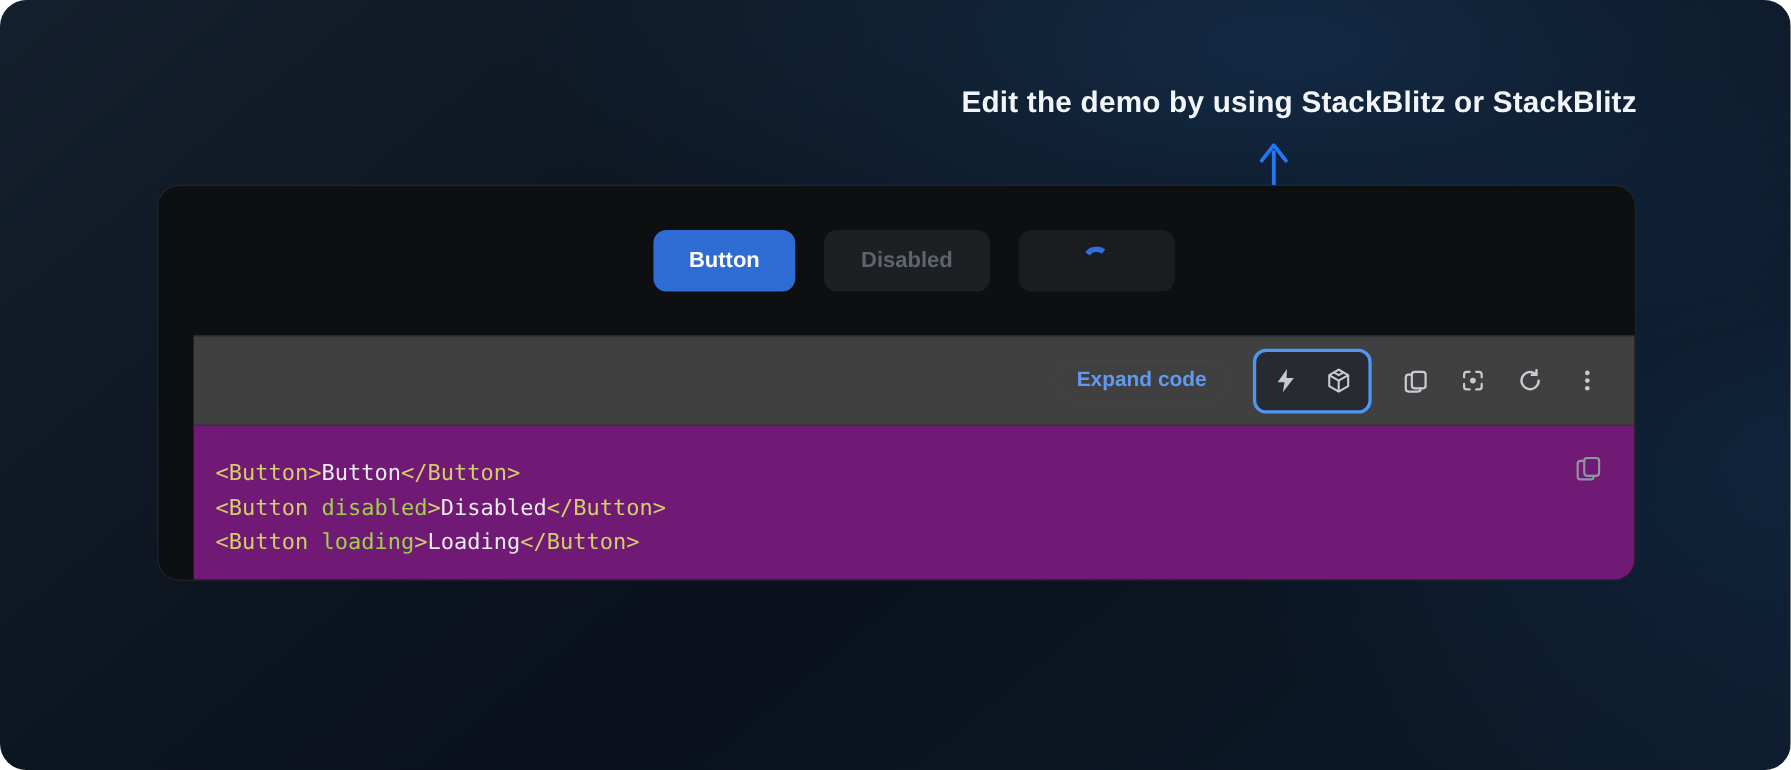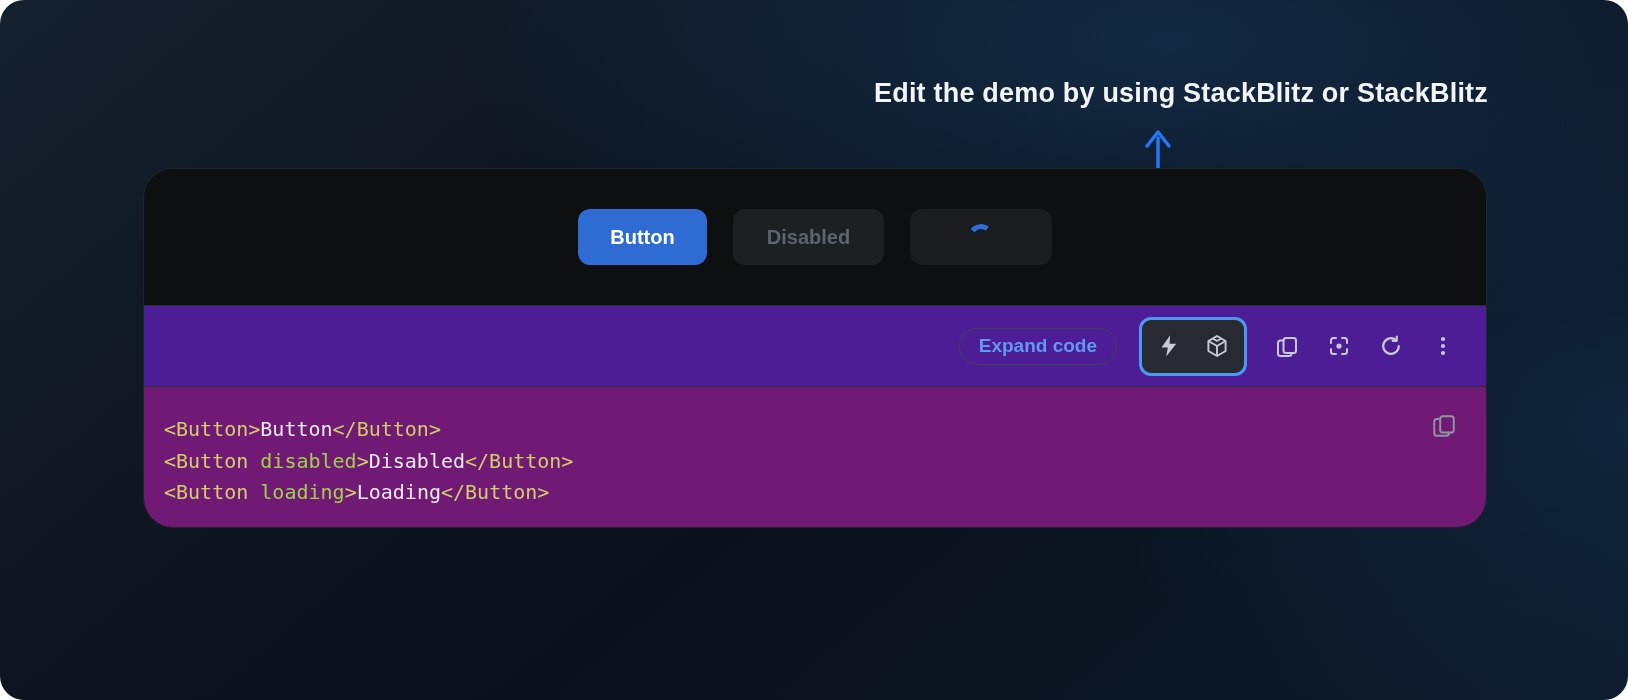--- a/index.html
+++ b/index.html
@@ -18,22 +18,23 @@
     position:absolute;top:78px;right:140px;
     font-size:27px;font-weight:700;color:#f2f5f8;letter-spacing:.2px;
     white-space:nowrap;
   }
   .arrow-svg{position:absolute;left:1100px;top:122px;width:170px;height:190px;}
 
   
   .card{
     position:absolute;left:143px;top:168px;width:1344px;height:360px;
     box-sizing:border-box;border:1px solid rgba(130,150,180,0.16);
-    border-radius:30px;overflow:hidden;display:flex;flex-direction:column;
+    border-radius:20px;overflow:hidden;display:flex;flex-direction:column;
     background:#0e0f11;
+    padding-left:32px;
   }
   .demo-area{
     height:136px;flex:0 0 136px;background:#0e0f11;
     display:flex;align-items:center;justify-content:center;gap:26px;
   }
   .btn{
     height:56px;border:none;border-radius:12px;cursor:pointer;
     display:flex;align-items:center;justify-content:center;
     font-family:"Liberation Sans", sans-serif;font-size:20px;font-weight:600;
   }
@@ -41,21 +42,21 @@
   .btn-disabled{width:151px;background:#1d2023;color:#5d646e;cursor:not-allowed;}
   .btn-loading{width:142px;background:#1a1c1f;}
   .spinner{
     width:26px;height:26px;border-radius:50%;box-sizing:border-box;
     border:5px solid transparent;border-top-color:#2f6fdc;
     transform:rotate(-8deg);
   }
 
   
   .toolbar{
-    height:82px;flex:0 0 82px;background:#4c1d95;
+    height:82px;flex:0 0 82px;background:#404040;
     border-top:1px solid #262b34;border-bottom:1px solid #28303e;
     box-sizing:border-box;display:flex;align-items:center;justify-content:flex-end;
     padding-right:31px;column-gap:28px;
   }
   .pill{
     height:37px;padding:0 19px;border-radius:19px;background:transparent;
     border:1px solid #3c4554;color:#6099f0;font-size:19px;font-weight:600;
     font-family:"Liberation Sans", sans-serif;cursor:pointer;margin-right:-6px;
     display:flex;align-items:center;
   }

